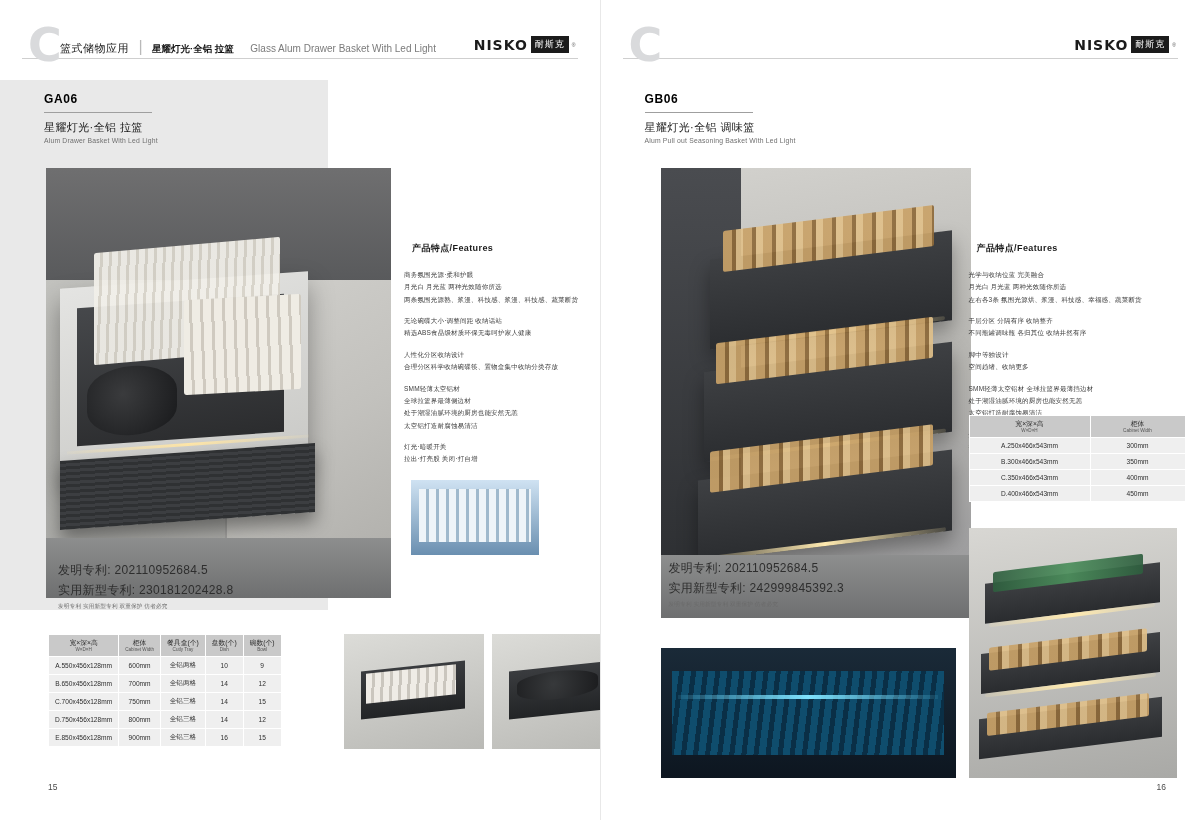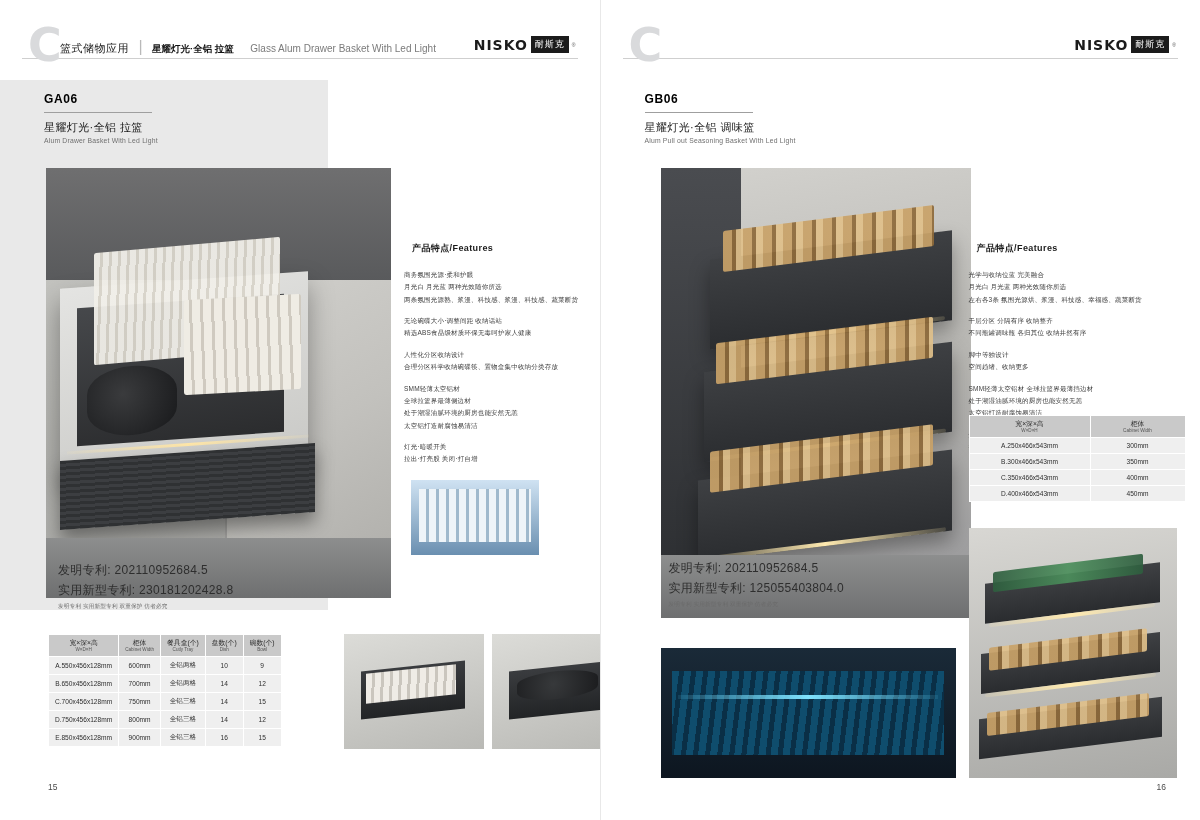--- a/index.html
+++ b/index.html
@@ -361,21 +361,21 @@
         </tr>
         <tr>
           <td class="first">D.400x466x543mm</td>
           <td>450mm</td>
         </tr>
       </tbody>
     </table>
 
     <div class="pat" style="left:68px;top:560px;">
       <div class="p1">发明专利: 202110952684.5</div>
-      <div class="p1">实用新型专利: 125055403804.0</div>
+      <div class="p1">实用新型专利: 242999845392.3</div>
       <div class="p3">发明专利 实用新型专利 双重保护 仿者必究</div>
     </div>
 
     <div class="ph" style="left:368px;top:528px;width:208px;height:250px;">
       <div class="inner" style="position:absolute;inset:0;background:linear-gradient(170deg,#d8d7d3,#a9a9a6);"></div>
       <div class="rk" style="position:absolute;left:8%;top:18%;width:84%;height:16%;background:linear-gradient(180deg,#3f4144,#2a2c2f);transform:skewY(-7deg);"></div>
       <div class="jars" style="left:12%;top:14%;width:72%;height:8%;transform:skewY(-7deg);background:linear-gradient(90deg,#2e5d3e,#4c8f5c,#2e5d3e);"></div>
       <div class="ledbar" style="left:10%;top:34%;width:80%;transform:skewY(-7deg);"></div>
       <div class="rk" style="position:absolute;left:6%;top:46%;width:86%;height:16%;background:linear-gradient(180deg,#3f4144,#2a2c2f);transform:skewY(-7deg);"></div>
       <div class="jars" style="left:10%;top:44%;width:76%;height:9%;transform:skewY(-7deg);"></div>

